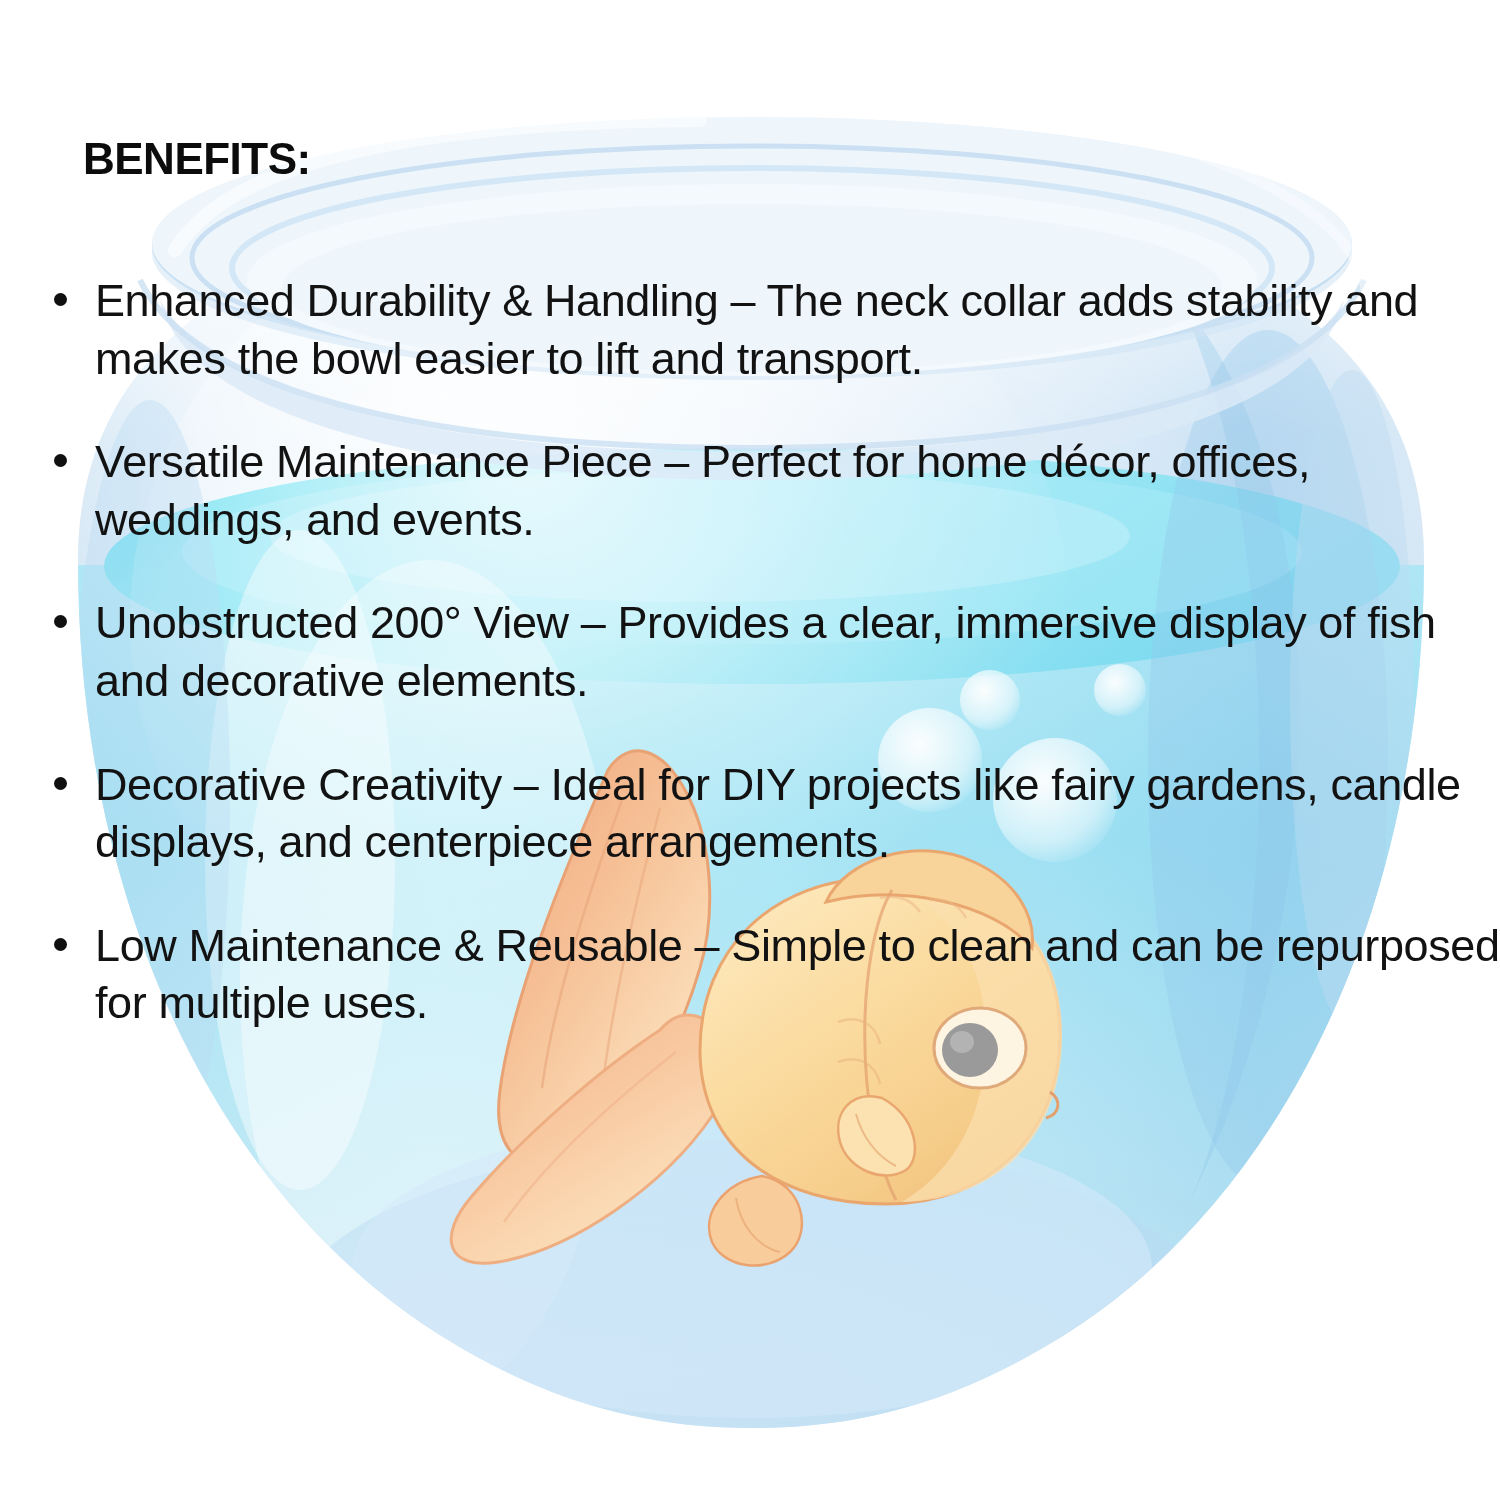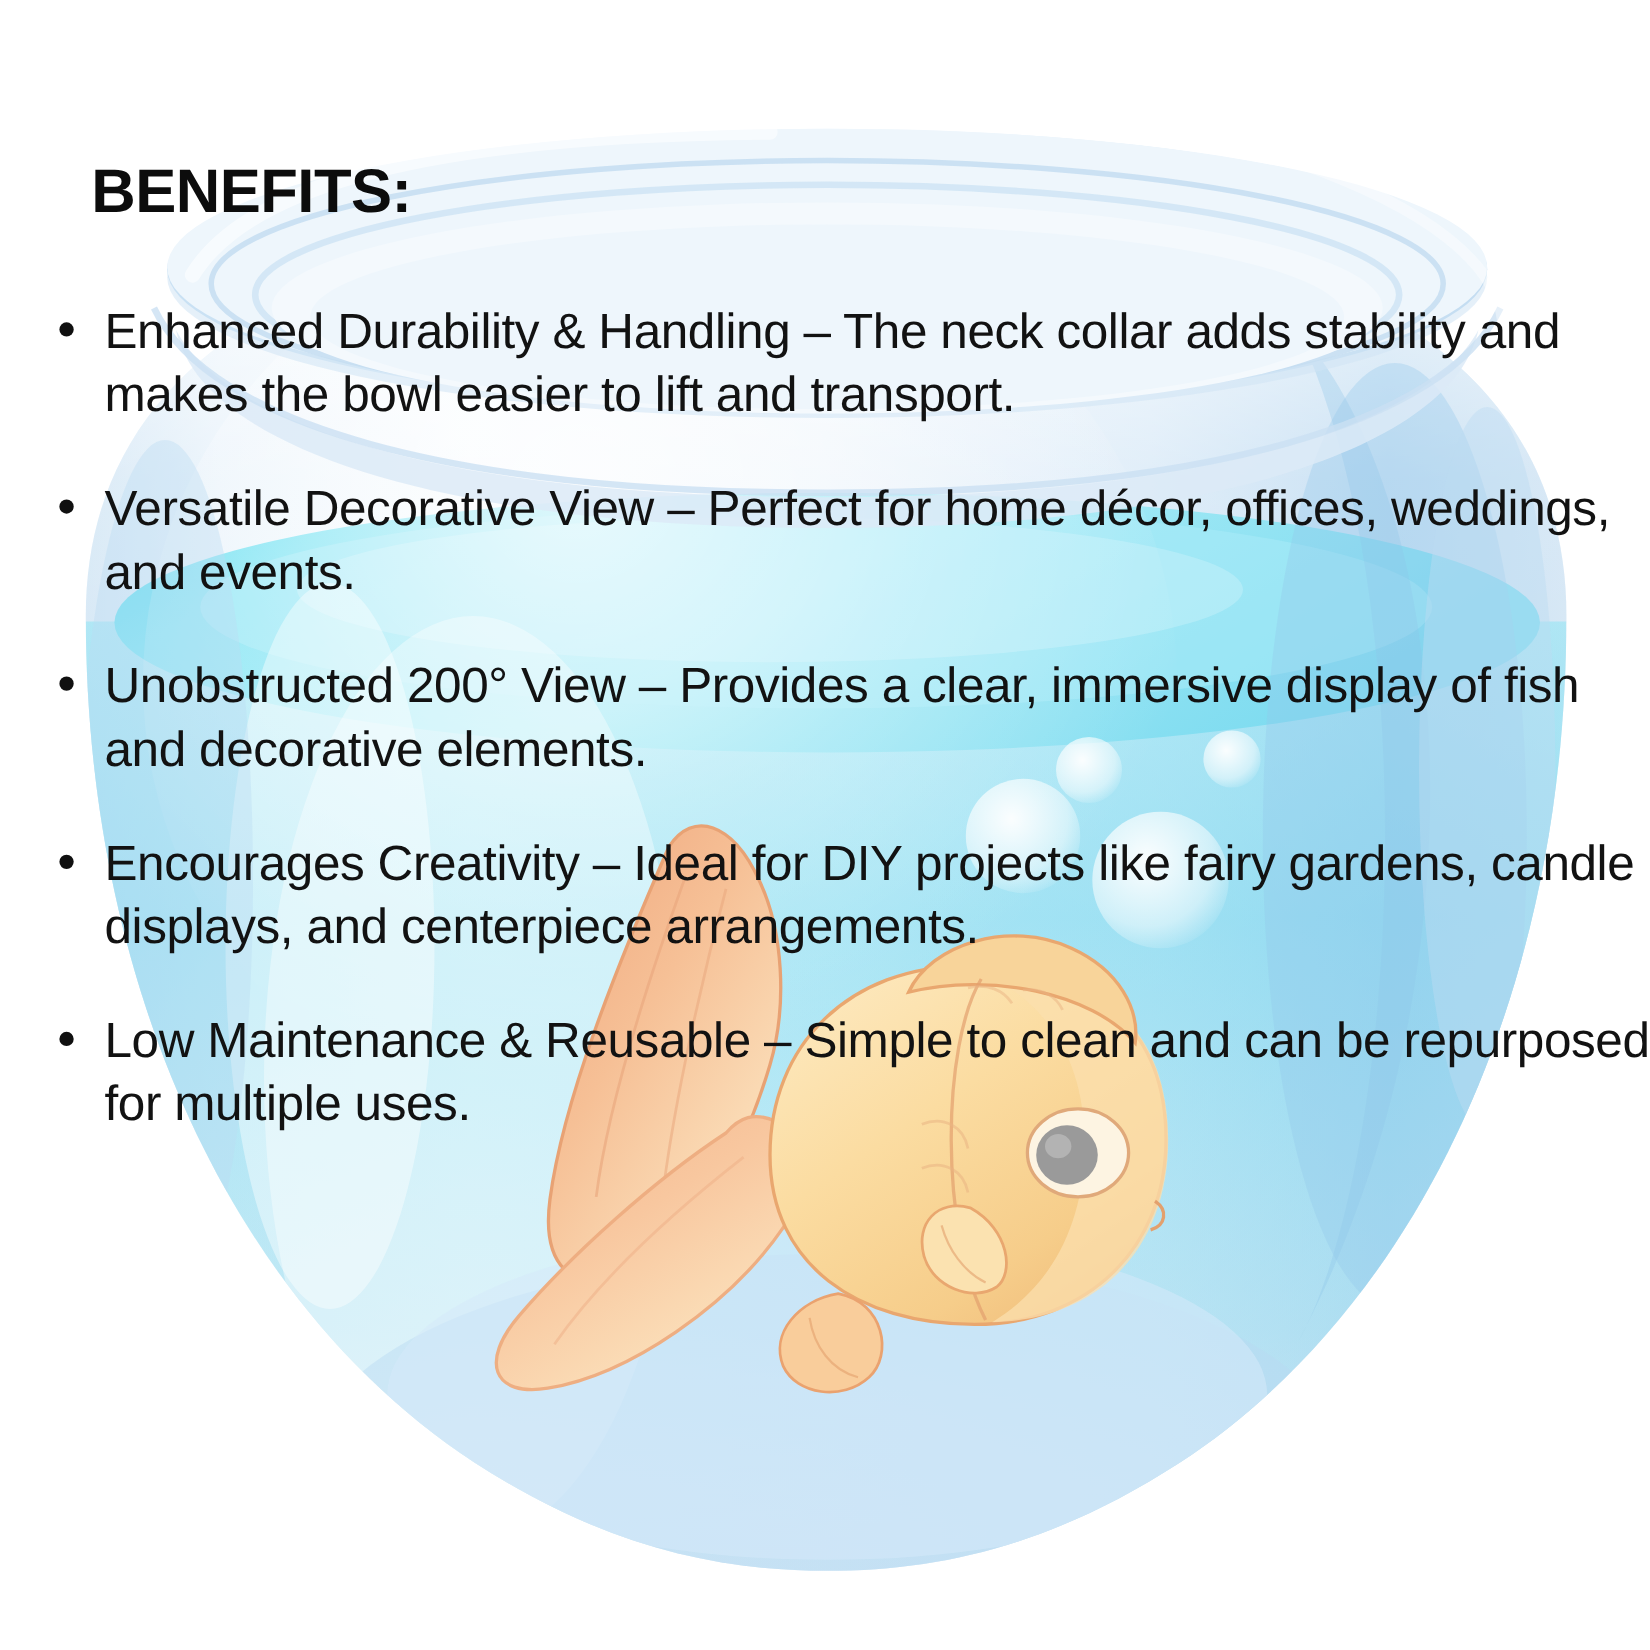--- a/index.html
+++ b/index.html
@@ -37,21 +37,21 @@
     top: 0;
     width: 1500px;
     height: 1500px;
     z-index: 2;
   }
 
   #page-title {
     position: absolute;
     left: 83px;
     top: 108px;
-    font-size: 56px;
+    font-size: 44px;
     font-weight: 700;
     letter-spacing: -0.5px;
     color: #0c0c0c;
     line-height: 1;
     white-space: nowrap;
   }
 
   #benefits-list {
     position: absolute;
     left: 40px;
@@ -320,31 +320,31 @@
 
     <ul id="benefits-list">
 
       <li class="benefit-item">
         <span class="bullet-dot"></span>
         <span class="benefit-title">Enhanced Durability &amp; Handling</span><span class="benefit-dash"> – </span><span class="benefit-desc">The neck collar adds stability and makes the bowl easier to lift and transport.</span>
       </li>
 
       <li class="benefit-item">
         <span class="bullet-dot"></span>
-        <span class="benefit-title">Versatile Decorative View</span><span class="benefit-dash"> – </span><span class="benefit-desc">Perfect for home décor, offices, weddings, and events.</span>
+        <span class="benefit-title">Versatile Maintenance Piece</span><span class="benefit-dash"> – </span><span class="benefit-desc">Perfect for home décor, offices, weddings, and events.</span>
       </li>
 
       <li class="benefit-item">
         <span class="bullet-dot"></span>
         <span class="benefit-title">Unobstructed 200° View</span><span class="benefit-dash"> – </span><span class="benefit-desc">Provides a clear, immersive display of fish and decorative elements.</span>
       </li>
 
       <li class="benefit-item">
         <span class="bullet-dot"></span>
-        <span class="benefit-title">Encourages Creativity</span><span class="benefit-dash"> – </span><span class="benefit-desc">Ideal for DIY projects like fairy gardens, candle displays, and centerpiece arrangements.</span>
+        <span class="benefit-title">Decorative Creativity</span><span class="benefit-dash"> – </span><span class="benefit-desc">Ideal for DIY projects like fairy gardens, candle displays, and centerpiece arrangements.</span>
       </li>
 
       <li class="benefit-item">
         <span class="bullet-dot"></span>
         <span class="benefit-title">Low Maintenance &amp; Reusable</span><span class="benefit-dash"> – </span><span class="benefit-desc">Simple to clean and can be repurposed for multiple uses.</span>
       </li>
 
     </ul>
   </div>
 </div>

